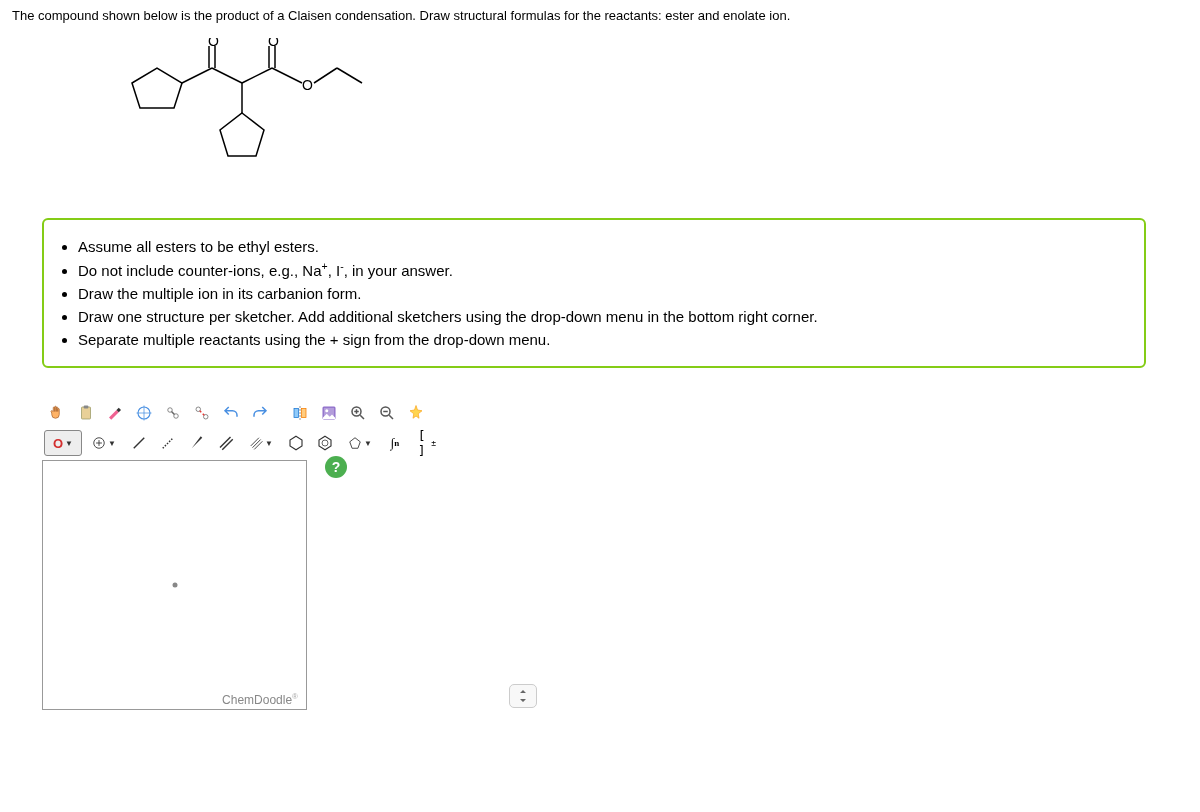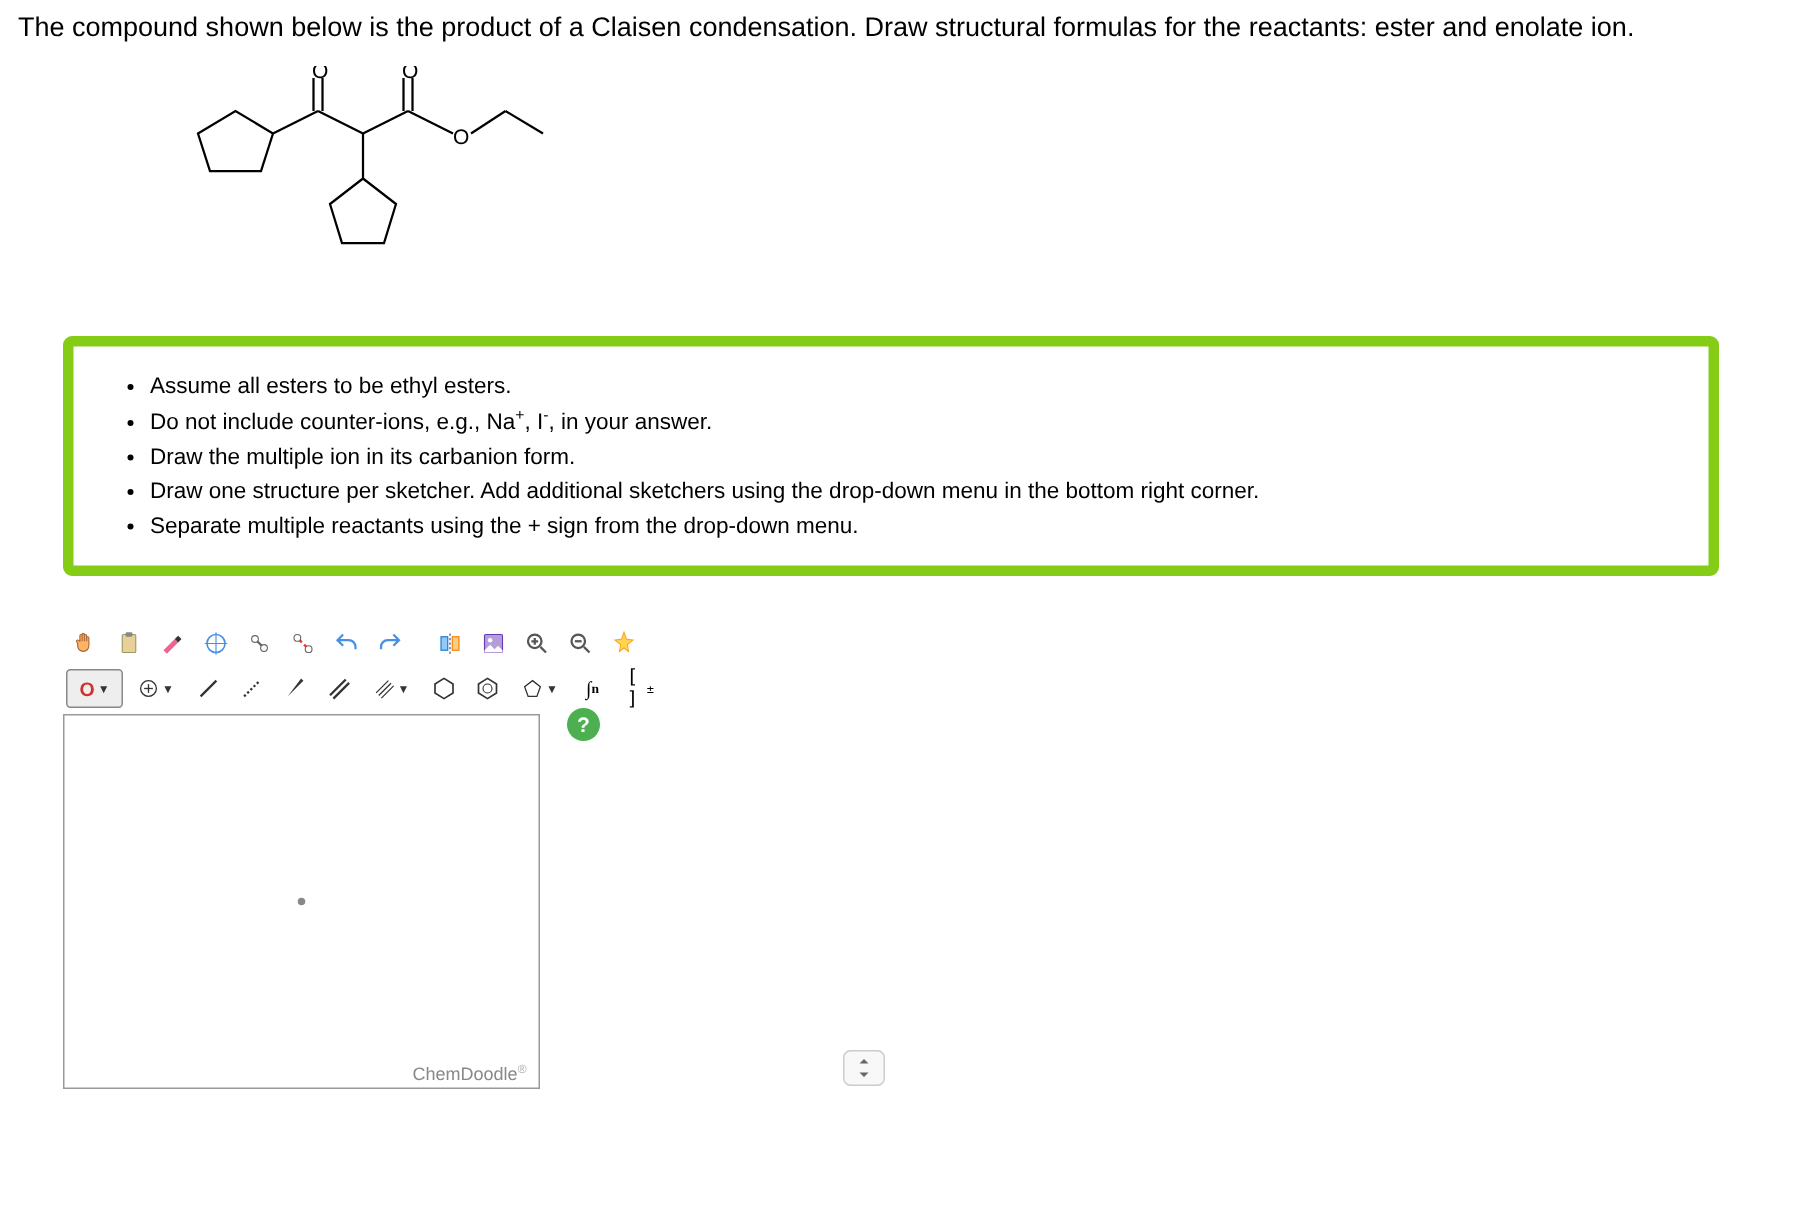--- a/index.html
+++ b/index.html
@@ -8,32 +8,32 @@
       padding: 0;
     }
     body {
       font-family: Arial, sans-serif;
       font-size: 15px;
       color: #000;
       background: #fff;
       padding: 8px 12px;
     }
     .question-text {
-      font-size: 18px;
+      font-size: 13px;
       margin-bottom: 15px;
     }
     .molecule-area {
       margin: 10px 0 20px 100px;
       height: 160px;
       position: relative;
     }
     .instructions-box {
-      border: 7px solid #84cc16;
+      border: 2px solid #84cc16;
       border-radius: 6px;
-      padding: 14px 21px;
+      padding: 14px 4px;
       margin: 20px 42px 30px 30px;
       font-size: 15px;
     }
     .instructions-box ul {
       list-style: disc;
       padding-left: 30px;
     }
     .instructions-box li {
       margin: 2px 0;
       line-height: 1.4;
@@ -75,21 +75,21 @@
     .tool-btn.with-dropdown {
       width: 38px;
     }
     .dropdown-arrow {
       font-size: 8px;
       margin-left: 2px;
       color: #333;
     }
     .canvas-area {
       border: 1px solid #999;
-      width: 318px;
+      width: 265px;
       height: 250px;
       background: #fff;
       position: relative;
       margin-top: 0;
     }
     .canvas-dot {
       position: absolute;
       width: 5px;
       height: 5px;
       background: #888;

